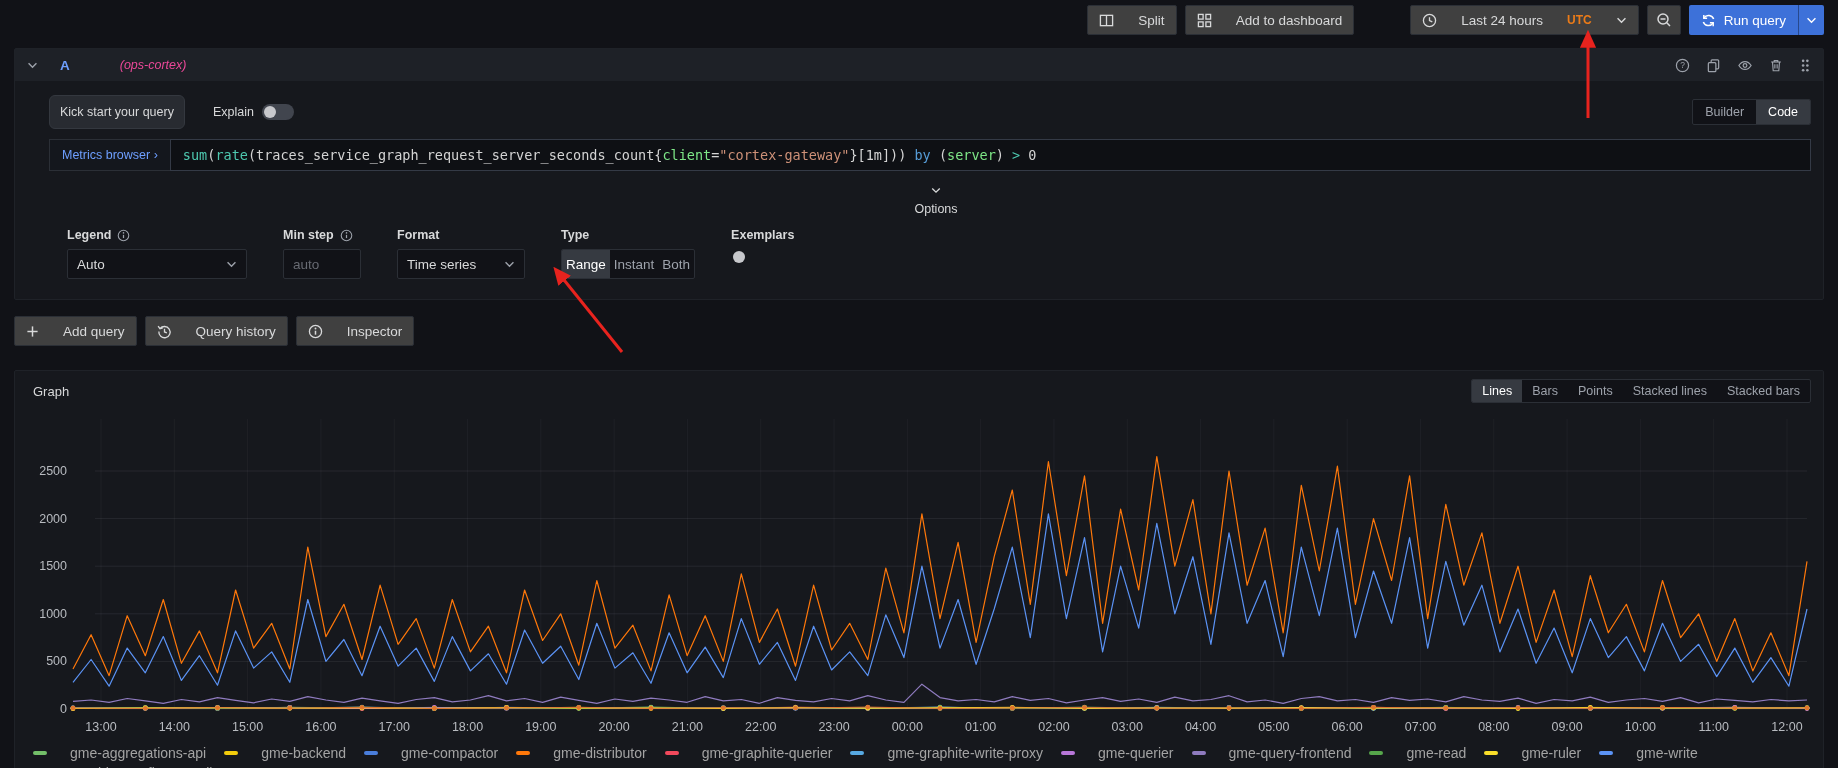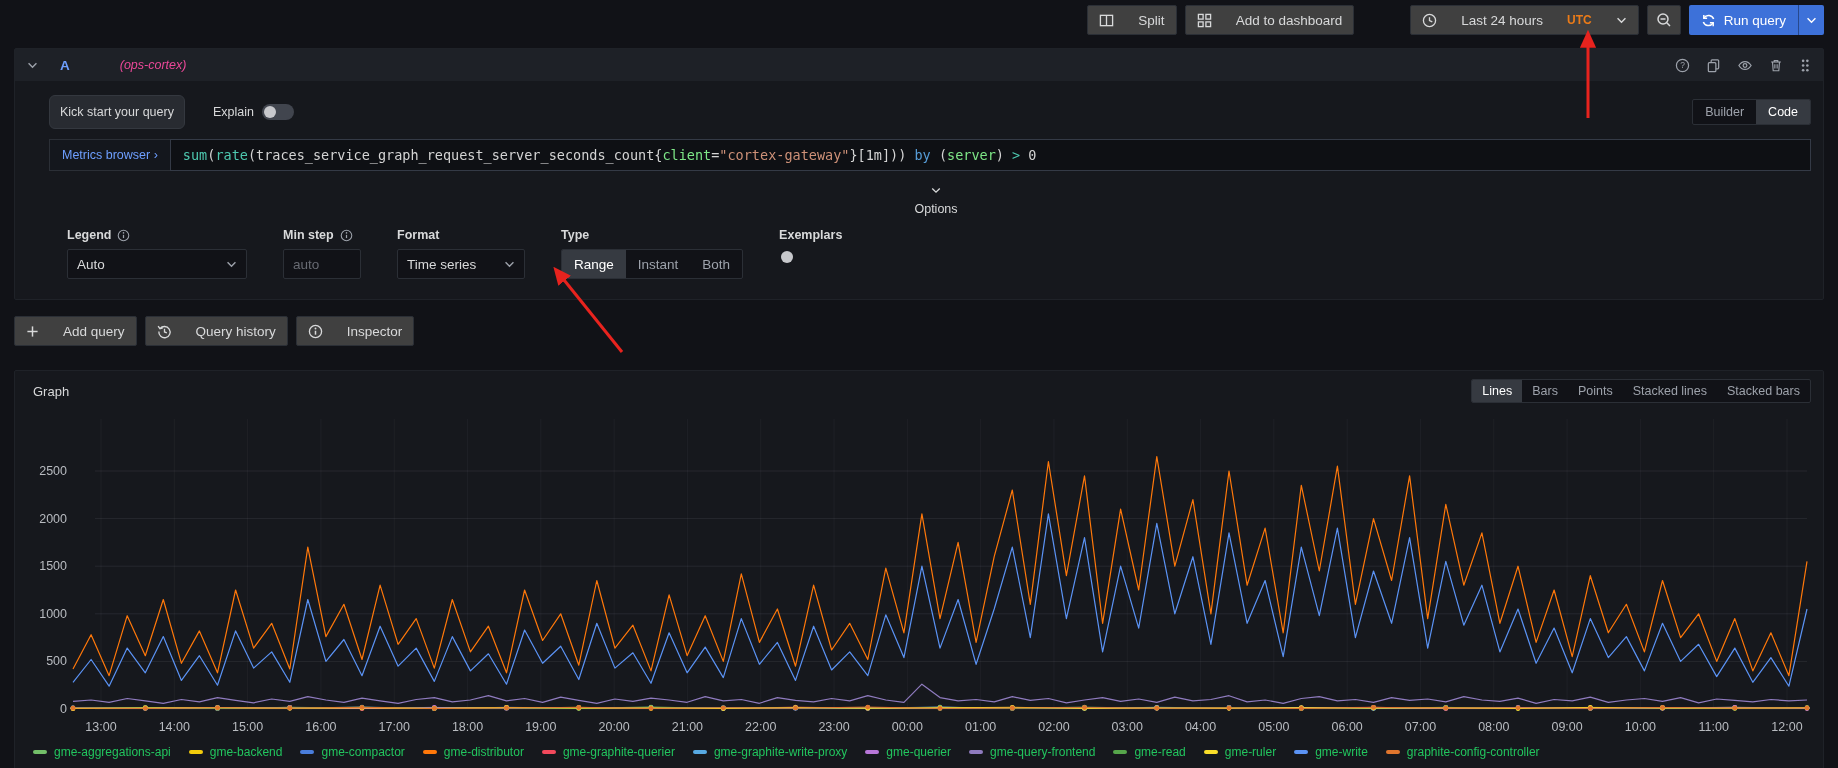--- a/index.html
+++ b/index.html
@@ -88,33 +88,33 @@
     font-size:13.5px; cursor:pointer;
   }
   .select-legend { width:180px; }
   .select-format { width:128px; }
   .input {
     width:78px; height:30px; background:#111217; border:1px solid #2b2f36; border-radius:2px;
     color:#d8d9da; padding:0 9px; font-size:13.5px; font-family:"Liberation Sans",sans-serif;
   }
   .input::placeholder { color:#686b73; }
   .seg-lg { height:30px; }
-  .seg-lg .opt { padding:0 12px; font-size:13.5px; }
+  .seg-lg .opt { padding:0 4px; font-size:13.5px; }
 
   .actions { display:flex; gap:8px; margin-top:16px; }
 
   
   .graph-panel { margin-top:24px; background:#16181d; border:1px solid #1f2228; border-radius:2px; padding:8px 12px 8px 12px; }
   .graph-header { display:flex; align-items:center; }
   .graph-title { font-size:13px; margin-left:6px; }
   .viz-group { margin-left:auto; height:24px; }
   .viz-group .opt { padding:0 10px; font-size:12.5px; }
   #chart-svg { display:block; margin-top:10px; }
   .legend { display:flex; flex-wrap:wrap; gap:4px 18px; margin:2px 0 2px 6px; }
-  .legend-item { display:flex; align-items:center; gap:7px; font-size:12px; color:#22c55e; cursor:pointer; }
+  .legend-item { display:flex; align-items:center; gap:23px; font-size:14px; color:#a3a3a3; cursor:pointer; }
   .legend-item i { width:14px; height:4px; border-radius:2px; display:inline-block; }
 
   .annotations { position:absolute; inset:0; width:1838px; height:768px; pointer-events:none; z-index:60; }
 </style>
 </head>
 <body>
 
 <div class="explore">
 
   <div class="toolbar">

